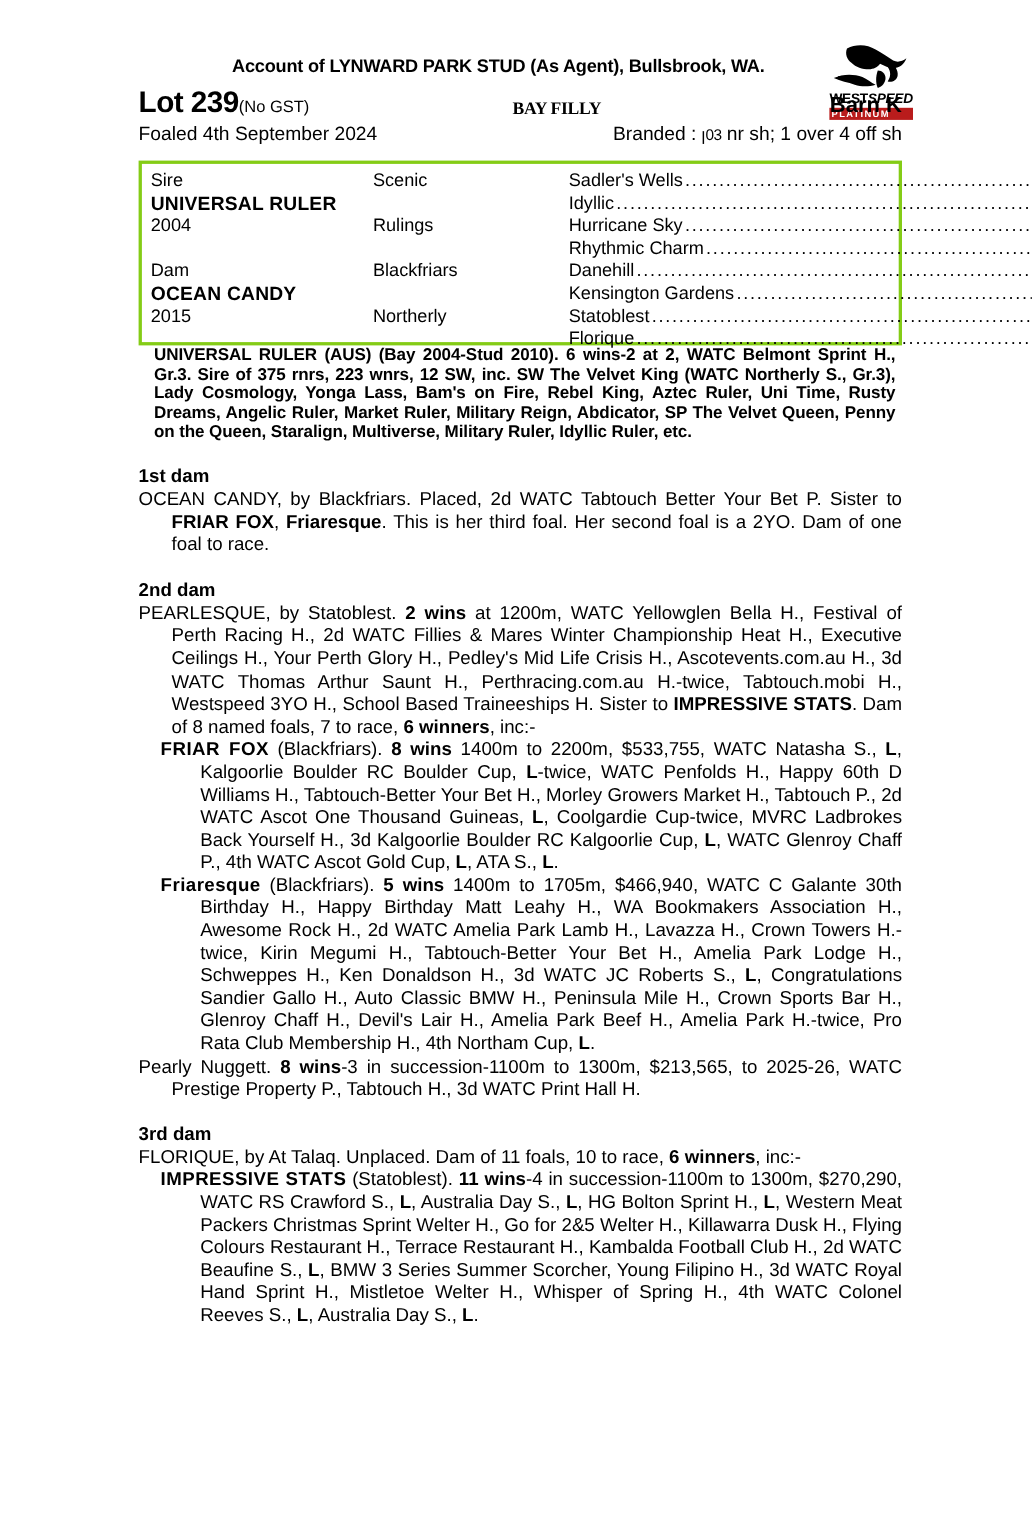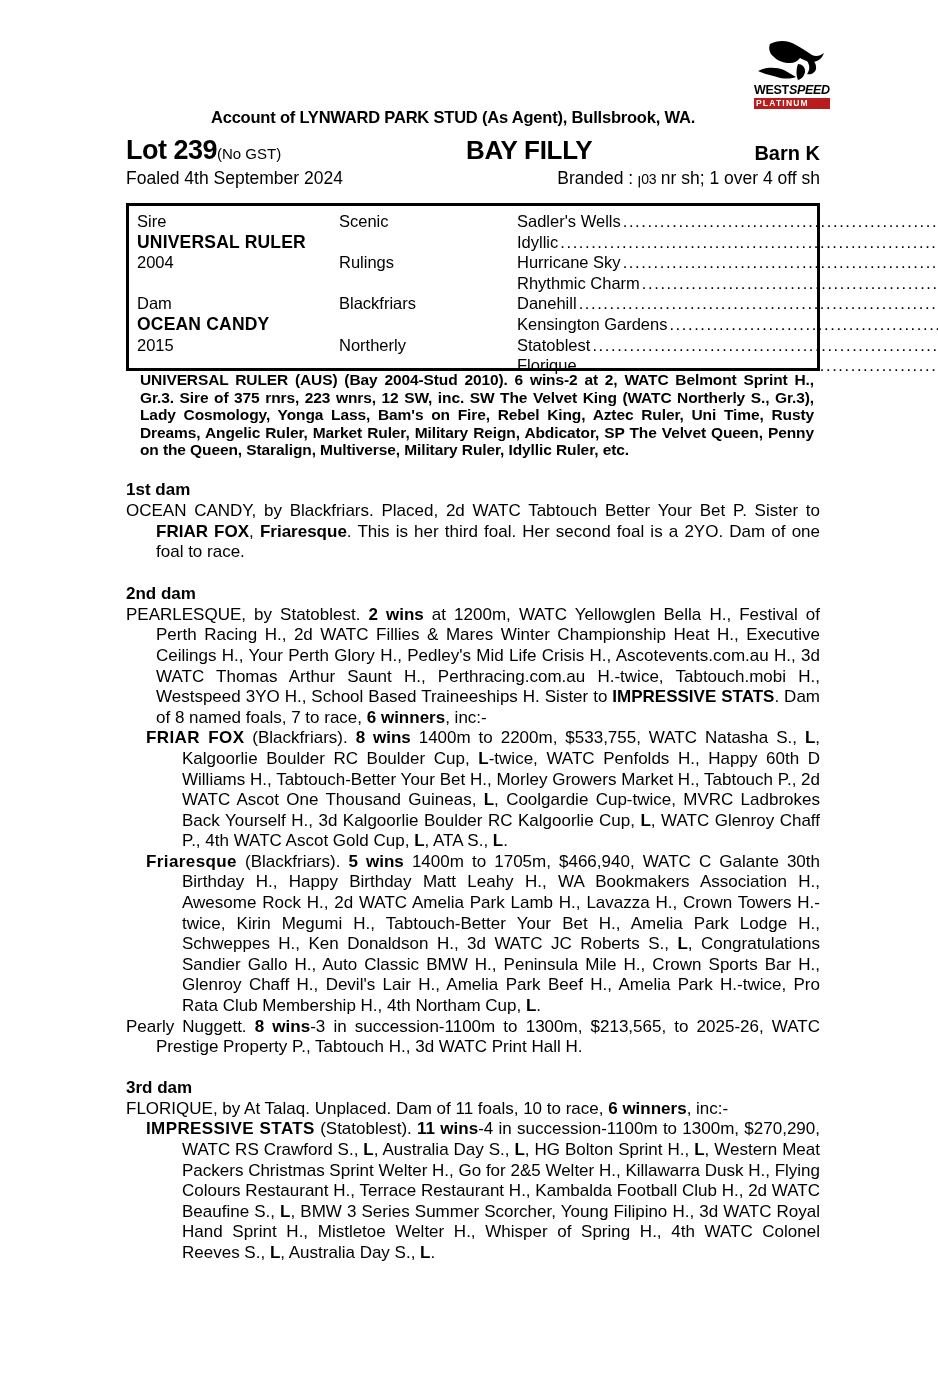--- a/index.html
+++ b/index.html
@@ -49,21 +49,21 @@
     margin-top: 1px;
     padding: 0 2px;
   }
 
   
   .account-line {
     text-align: center;
     font-size: 16.5px;
     font-weight: bold;
     letter-spacing: -0.2px;
-    padding-top: 108px;
+    padding-top: 51px;
     padding-right: 40px;
     white-space: nowrap;
   }
 
   .lot-row {
     position: relative;
     height: 34px;
     margin-top: 5px;
   }
   .lot-left {
@@ -75,24 +75,25 @@
     font-weight: bold;
     letter-spacing: -0.5px;
   }
   .lot-gst {
     font-size: 15px;
     font-weight: normal;
   }
   .lot-mid {
     position: absolute;
     left: 340px; bottom: 0;
-    font-size: 26px;
+    font-size: 16px;
     font-weight: bold;
     letter-spacing: -0.3px;
     white-space: nowrap;
+    font-family: Liberation Serif, serif;
   }
   .lot-right {
     position: absolute; right: 0; bottom: 1px;
     font-size: 20px;
     font-weight: bold;
     white-space: nowrap;
     text-align: right;
   }
 
   .foaled-row {
@@ -115,21 +116,21 @@
     letter-spacing: -0.5px;
   }
   .brand-glyph .hook {
     display: inline-block;
     transform: scaleX(-1);
     font-size: 15px;
   }
 
   
   .ped-table {
-    border: 3px solid #000000;
+    border: 3px solid #84cc16;
     margin-top: 9px;
     padding: 5px 7px 6px 8px;
     height: 168px;
   }
   .ped-grid {
     display: grid;
     grid-template-columns: 202px 178px 1fr;
     row-gap: 0px;
   }
   .ped-cell {

